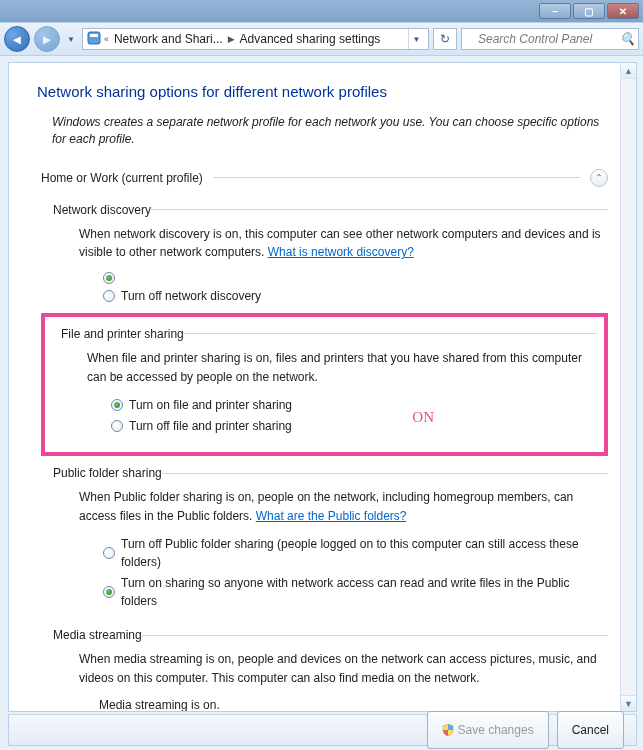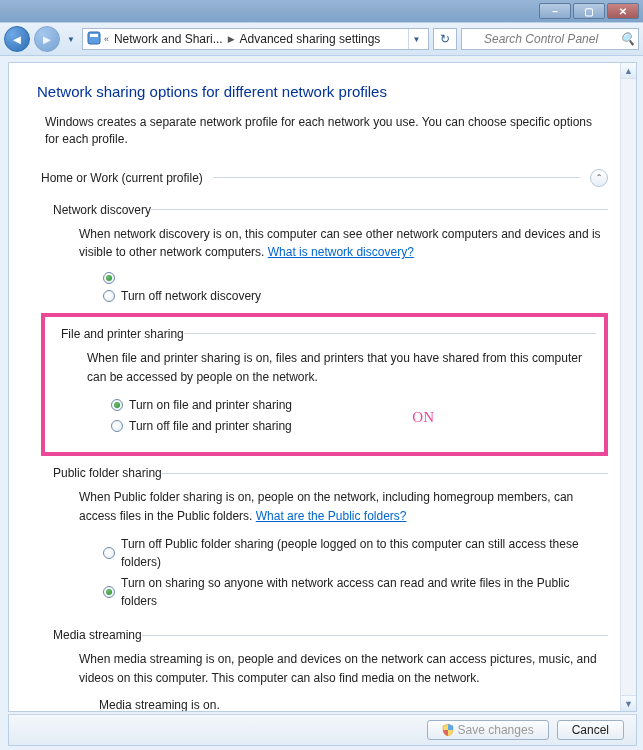--- a/index.html
+++ b/index.html
@@ -104,21 +104,21 @@
     font-size: 12px;
   }
   .search {
     width: 178px;
     height: 22px;
     background: #fff;
     border: 1px solid #a8bdd4;
     position: relative;
     display: flex;
     align-items: center;
-    padding: 0 20px 0 22px;
+    padding: 0 20px 0 16px;
     color: #7a7a7a;
     font-style: italic;
     font-size: 12px;
   }
   .search .mag {
     position: absolute;
     right: 4px; top: 3px;
     width: 14px; height: 14px;
     color: #2d5c93;
     font-size: 12px;
@@ -155,22 +155,23 @@
     border-bottom: 1px solid #d7e2ee;
   }
   .vscroll .arrow.btm { position:absolute; bottom:0; left:0; right:0; border-bottom:none; border-top:1px solid #d7e2ee;}
   .content h1 {
     color: #003399;
     font-size: 15px;
     font-weight: 400;
     margin: 0 0 14px 0;
   }
   .intro {
-    margin: 0 0 20px 8px;
+    margin: 0 0 20px 15px;
     line-height: 1.45;
+    font-style: italic;
   }
   .profile-row {
     display: flex;
     align-items: center;
     justify-content: space-between;
     padding: 0 0 6px 4px;
   }
   .section-hdr {
     display: flex;
     align-items: center;
@@ -263,21 +264,21 @@
     background: linear-gradient(#f4f7fb, #e3ecf5);
     border: 1px solid #b9cfe6;
     border-top: 1px solid #c8d6e5;
     display: flex;
     justify-content: flex-end;
     align-items: center;
     gap: 8px;
     padding-right: 12px;
   }
   .btn {
-    height: 20px;
+    height: 38px;
     padding: 0 14px;
     background: linear-gradient(#fcfdfe,#e7eef6);
     border: 1px solid #9bb2c9;
     border-radius: 3px;
     font-size: 12px;
     display: flex; align-items: center; gap: 4px;
     color: #222;
   }
   .btn.disabled { color: #9a9a9a; }
   .shield {

